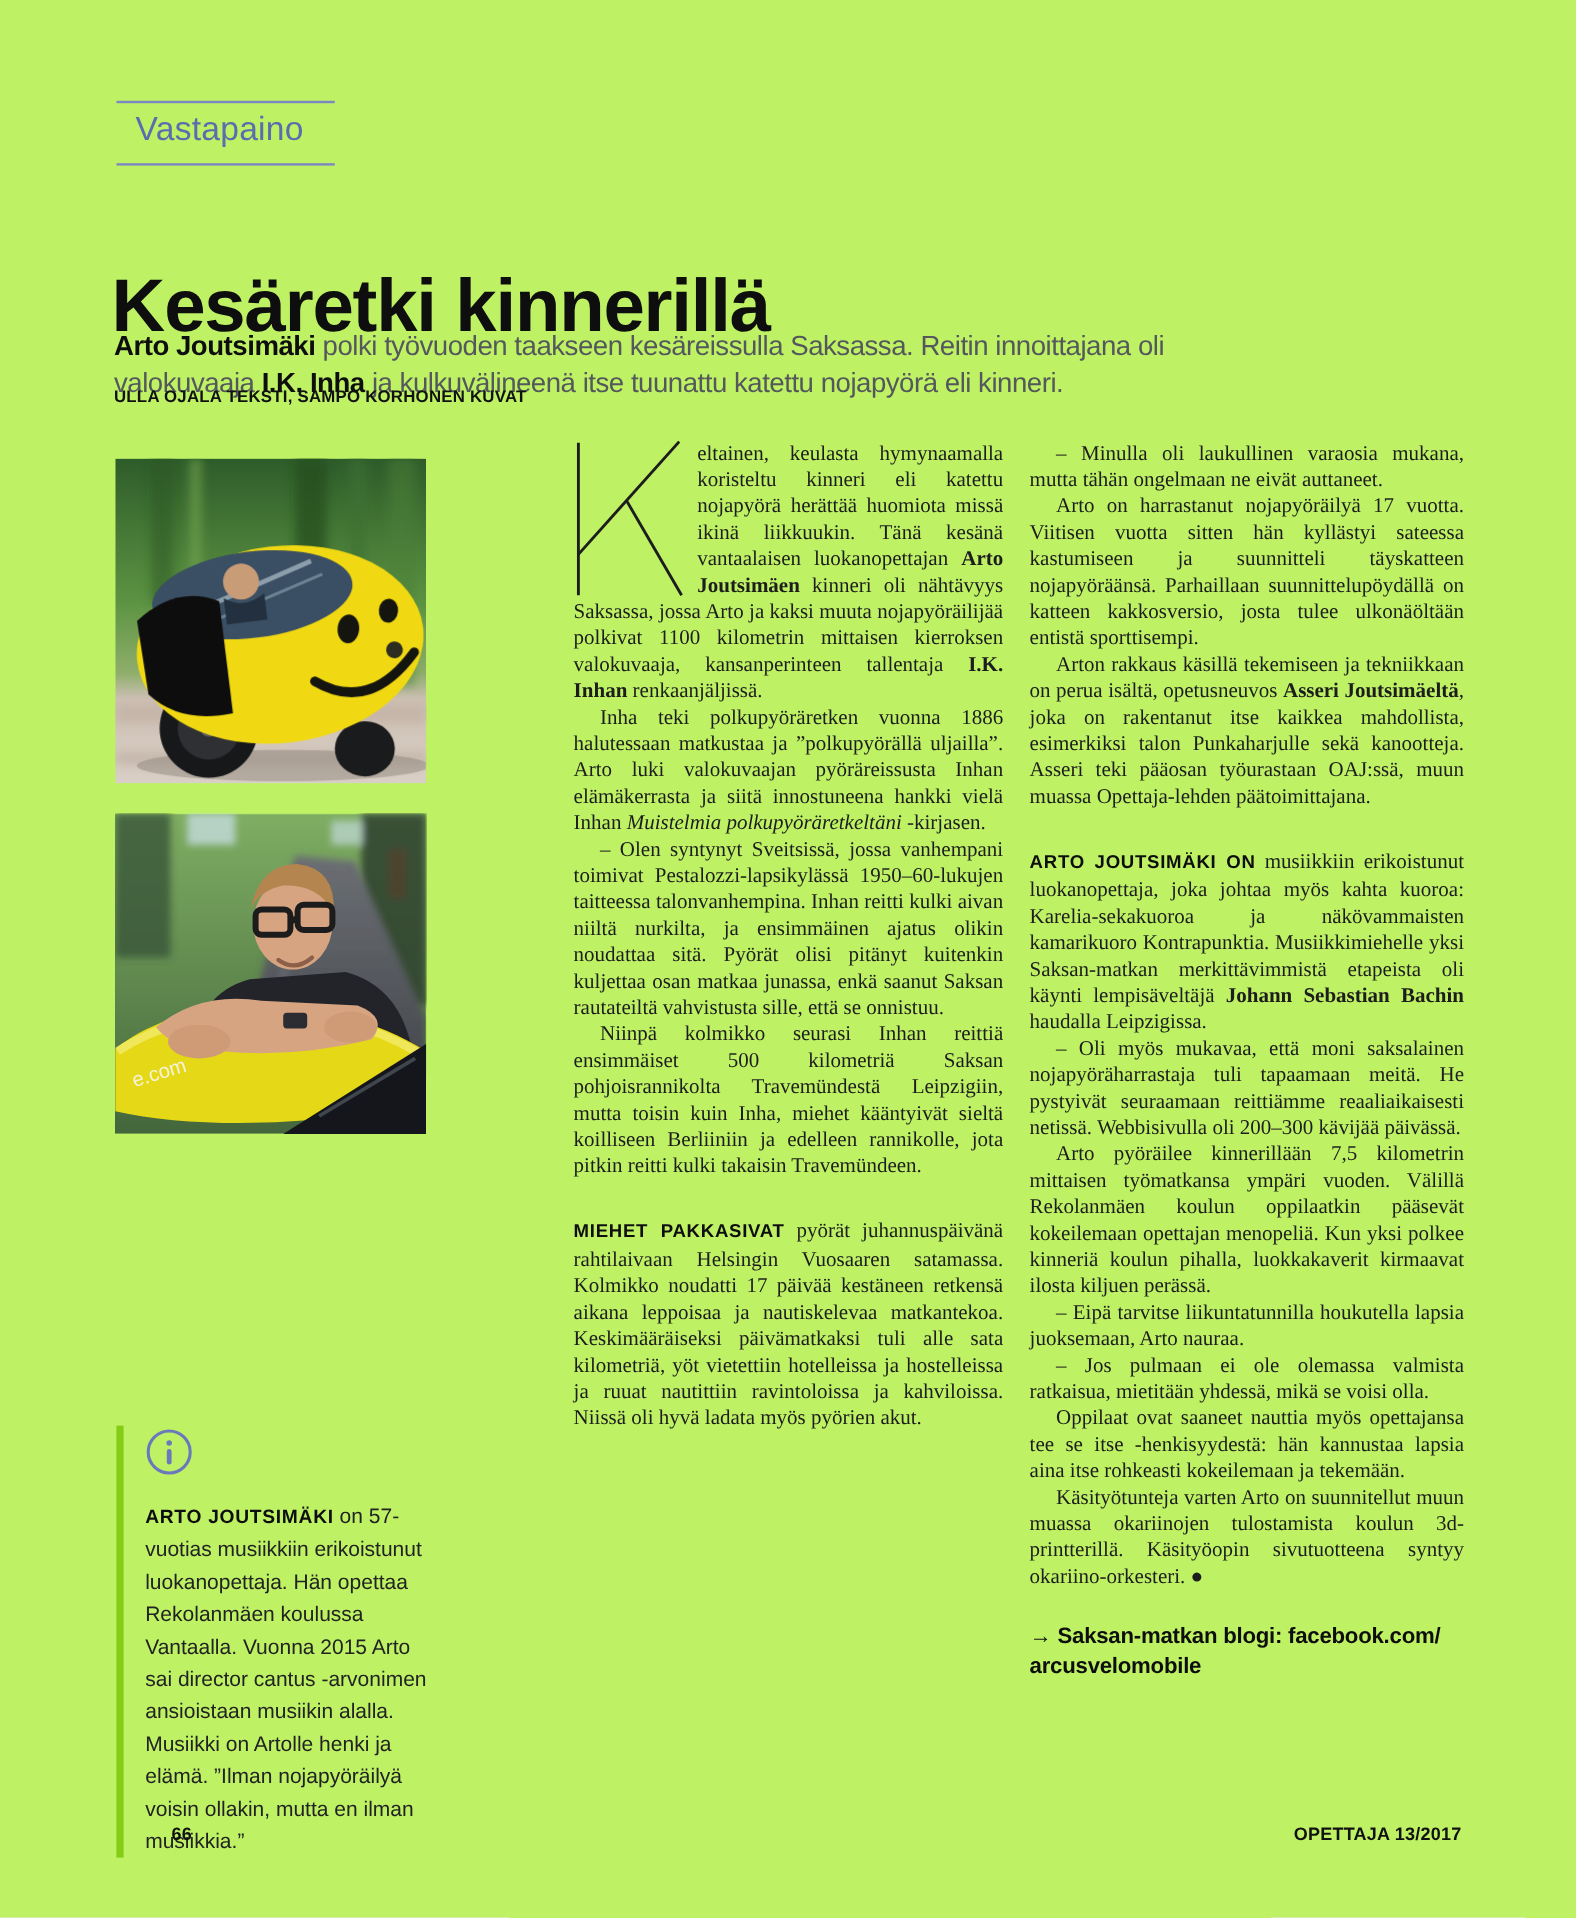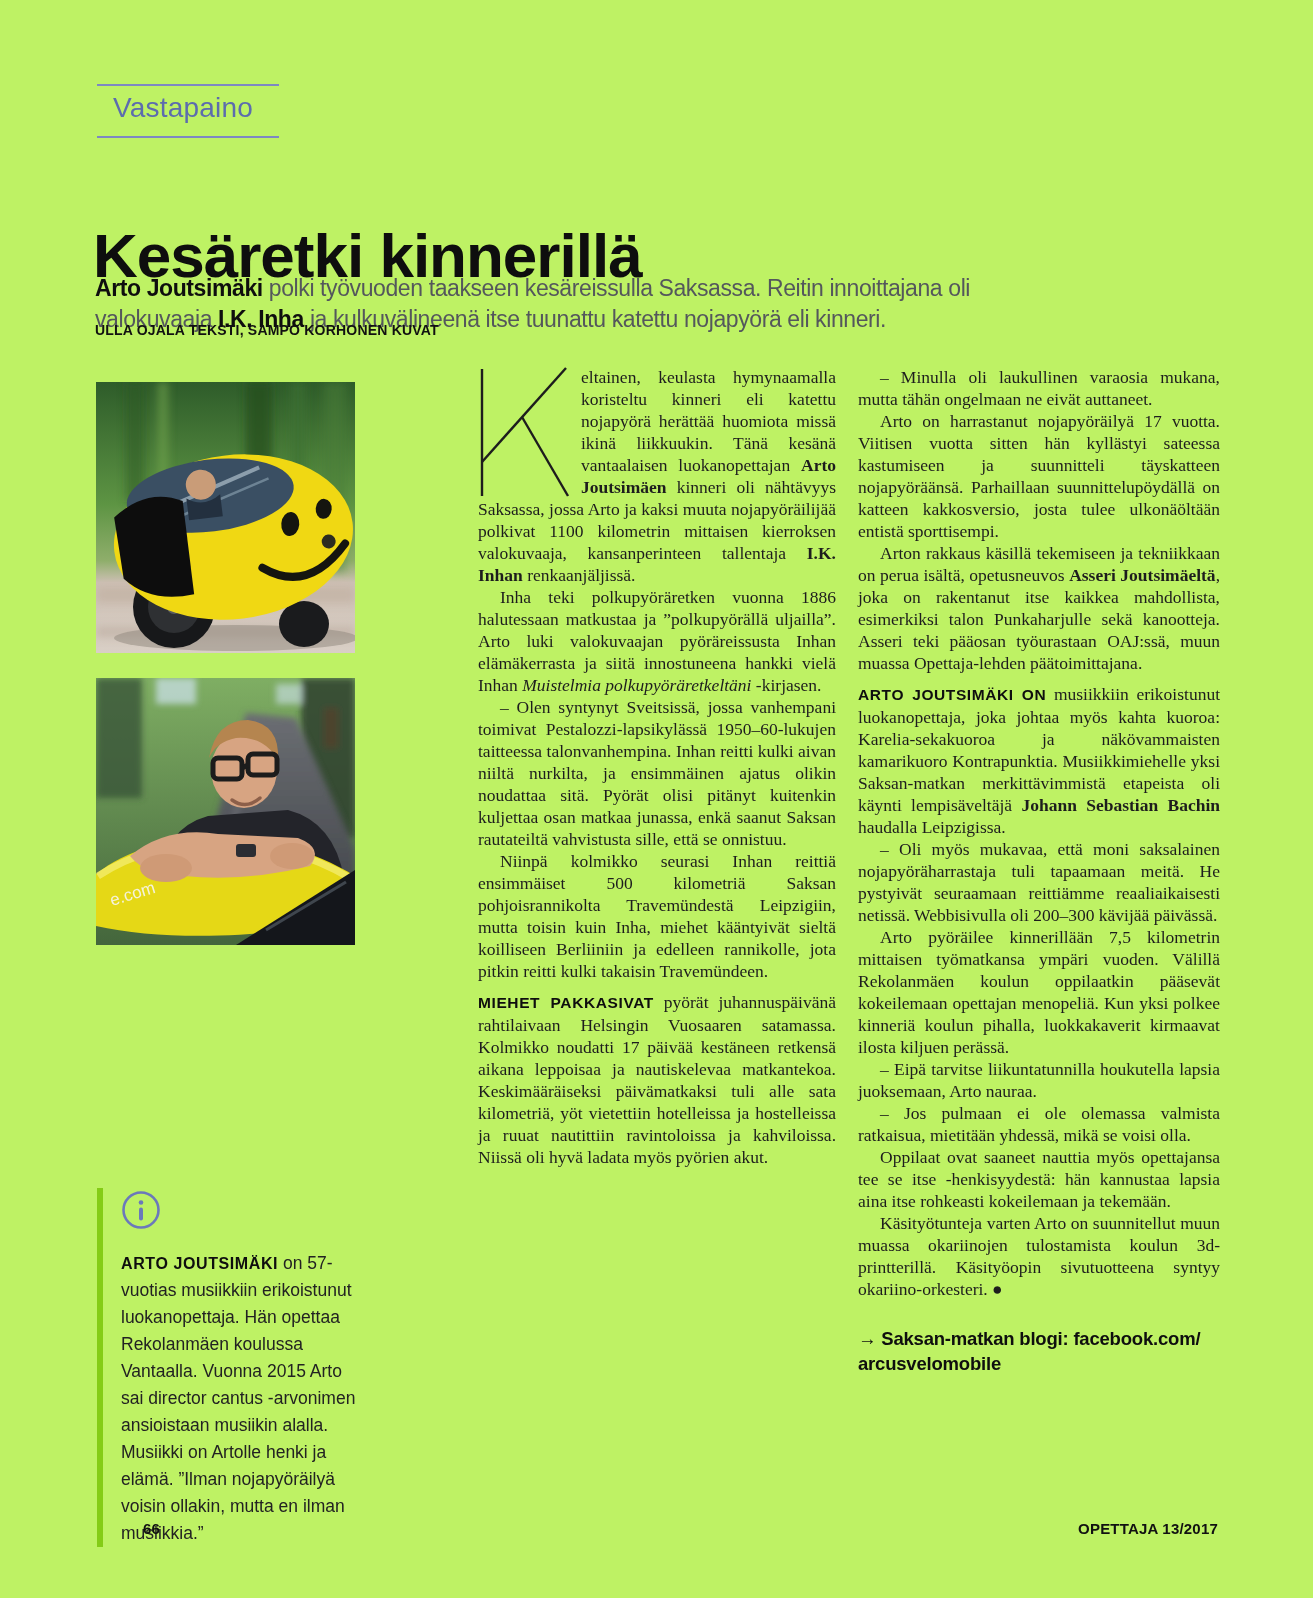--- a/index.html
+++ b/index.html
@@ -33,21 +33,21 @@
   .infobox-text{font-size:17.5px;line-height:27px;color:#222;margin:0;}
   .infobox-text .leadin{font-size:16px;font-weight:bold;color:#0e0e0e;letter-spacing:0.6px;}
 
   
   .col{position:absolute;top:366px;}
   .col1{left:478px;width:358px;}
   .col2{left:858px;width:362px;}
   .body-p{font-family:"Liberation Serif",serif;font-size:17.5px;line-height:22px;text-align:justify;
     color:#1d1d1d;margin:0;}
   .body-p.indent{text-indent:22px;}
-  .body-p.leadin-p{margin-top:9px;}
+  .body-p.leadin-p{margin-top:32px;}
   .body-p .leadin{font-family:"Liberation Sans",sans-serif;font-weight:bold;font-size:15.5px;
     letter-spacing:0.6px;color:#0e0e0e;}
   .body-p .b{font-weight:bold;}
   .body-p .i{font-style:italic;}
   .body-p.blog{margin-top:26px;font-family:"Liberation Sans",sans-serif;font-weight:bold;
     font-size:18.5px;line-height:25px;color:#0e0e0e;text-align:left;letter-spacing:-0.2px;}
 
   
   .dropcap-box{float:left;width:103px;height:132px;}
   .dropcap-box svg{display:block;}

